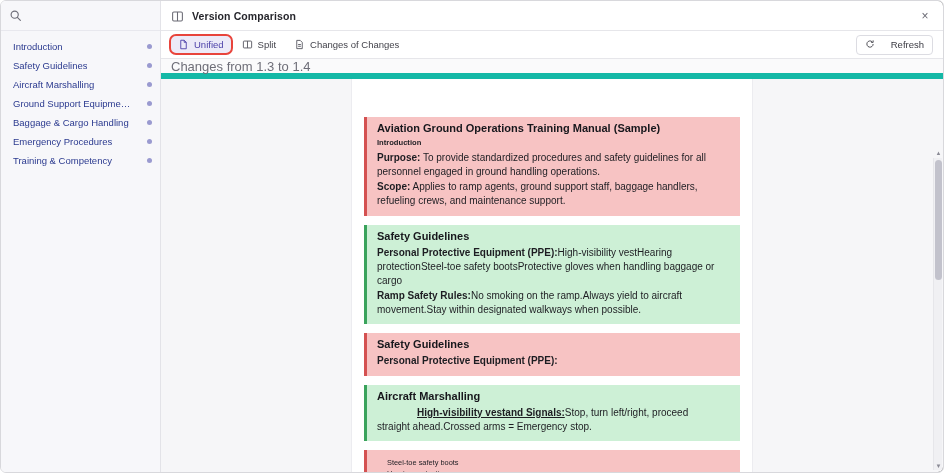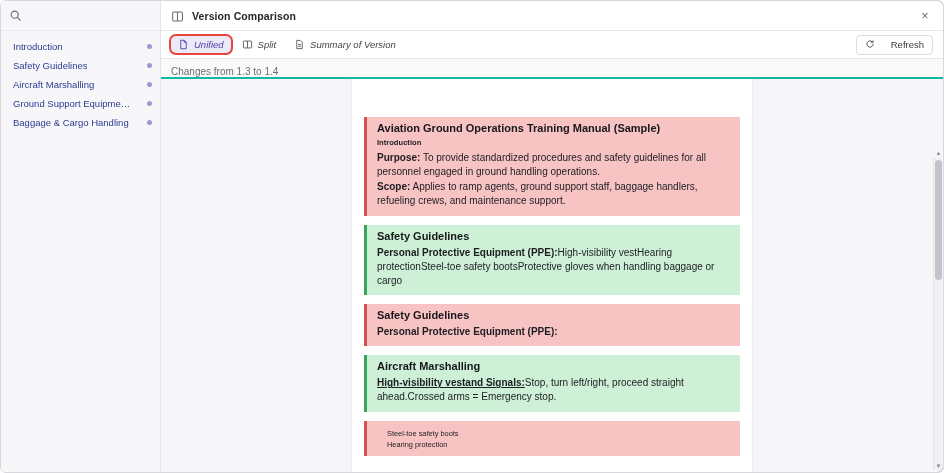--- a/index.html
+++ b/index.html
@@ -130,21 +130,20 @@
     align-items: center;
     gap: 5px;
     font-size: 9.5px;
     color: #44444c;
     padding: 3px 7px;
     border-radius: 4px;
     cursor: pointer;
     background: transparent;
     border: none;
     white-space: nowrap;
-    font-style: italic;
   }
   .tab .tab-ico { width: 11px; height: 11px; display: inline-block; color: inherit; }
   .tab.active {
     background: #eceaf8;
     color: #4b3fa8;
     font-weight: normal;
   }
   .tab-highlight {
     position: relative;
     outline: 2px solid #e8443c;
@@ -163,26 +162,26 @@
     padding: 3px 8px;
     cursor: pointer;
     white-space: nowrap;
   }
 
   
   .subbar {
     height: 20px;
     min-height: 20px;
     display: flex;
-    align-items: flex-end;
+    align-items: center;
     padding: 0 10px;
-    font-size: 10px;
+    font-size: 13px;
     color: #6e6e78;
     background: #fafafb;
-    border-bottom: 2px solid #14b8a6;
+    border-bottom: 6px solid #14b8a6;
   }
 
   
   .canvas {
     flex: 1;
     background: #f6f6f8;
     position: relative;
     overflow: hidden;
   }
   .page {
@@ -221,21 +220,21 @@
     font-weight: bold;
     color: #1d1d22;
   }
   .blk p {
     margin: 0 0 1px 0;
     font-size: 10px;
     line-height: 1.42;
     color: #1d1d22;
   }
   .blk p b { font-weight: bold; }
-  .blk p.ul u { text-decoration: underline; }
+  .blk p.ul u { text-decoration: underline; margin-left: 40px; }
   .plain-list {
     margin: 0;
     padding: 2px 0 0 10px;
   }
   .plain-list li {
     font-size: 7.4px;
     line-height: 1.5;
     color: #1d1d22;
     list-style: none;
   }
@@ -294,20 +293,28 @@
       <div class="side-item">
         <span class="label">Aircraft Marshalling</span>
         <span class="side-dot"></span>
       </div>
       <div class="side-item">
         <span class="label">Ground Support Equipment (G...</span>
         <span class="side-dot"></span>
       </div>
       <div class="side-item">
         <span class="label">Baggage &amp; Cargo Handling</span>
+        <span class="side-dot"></span>
+      </div>
+      <div class="side-item">
+        <span class="label">Emergency Procedures</span>
+        <span class="side-dot"></span>
+      </div>
+      <div class="side-item">
+        <span class="label">Training &amp; Competency</span>
         <span class="side-dot"></span>
       </div>
     </div>
     <div class="sidebar-spacer"></div>
   </div>
 
   <div class="main">
 
     <div class="main-header">
       <span class="header-icon">
@@ -341,21 +348,21 @@
         <span>Split</span>
       </div>
       <div class="tab">
         <span class="tab-ico">
           <svg width="11" height="11" viewBox="0 0 16 16" fill="none" stroke="#55555e" stroke-width="1.3">
             <path d="M4 2h5l3 3v9H4z"></path>
             <line x1="6" y1="8" x2="10" y2="8"></line>
             <line x1="6" y1="10.6" x2="10" y2="10.6"></line>
           </svg>
         </span>
-        <span>Summary of Version</span>
+        <span>Changes of Changes</span>
       </div>
       <span class="toolbar-spacer"></span>
       <button class="refresh-btn">
         <span class="tab-ico">
           <svg width="10" height="10" viewBox="0 0 16 16" fill="none" stroke="#3a3a42" stroke-width="1.4">
             <path d="M13 8a5 5 0 1 1-1.6-3.6"></path>
             <path d="M13 2.2V5.4h-3.2"></path>
           </svg>
         </span>
         <span>Refresh</span>
@@ -372,20 +379,21 @@
         <div class="blk del">
           <h2>Aviation Ground Operations Training Manual (Sample)</h2>
           <p class="sub">Introduction</p>
           <p><b>Purpose:</b><span> To provide standardized procedures and safety guidelines for all personnel engaged in ground handling operations.</span></p>
           <p><b>Scope:</b><span> Applies to ramp agents, ground support staff, baggage handlers, refueling crews, and maintenance support.</span></p>
         </div>
 
         <div class="blk add">
           <h2>Safety Guidelines</h2>
           <p><b>Personal Protective Equipment (PPE):</b><span>High-visibility vestHearing protectionSteel-toe safety bootsProtective gloves when handling baggage or cargo</span></p>
+          <p><b>Ramp Safety Rules:</b><span>No smoking on the ramp.Always yield to aircraft movement.Stay within designated walkways when possible.</span></p>
         </div>
 
         <div class="blk del">
           <h2>Safety Guidelines</h2>
           <p><b>Personal Protective Equipment (PPE):</b><span></span></p>
         </div>
 
         <div class="blk add">
           <h2>Aircraft Marshalling</h2>
           <p class="ul"><b><u>High-visibility vestand Signals:</u></b><span>Stop, turn left/right, proceed straight ahead.Crossed arms = Emergency stop.</span></p>

